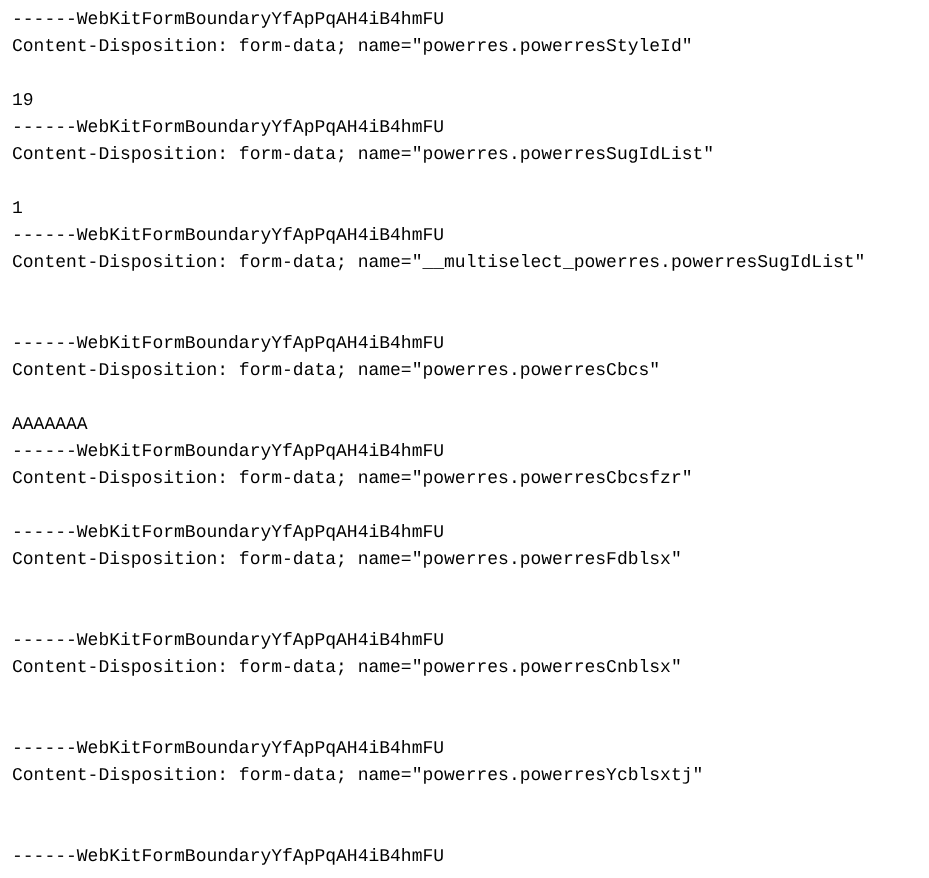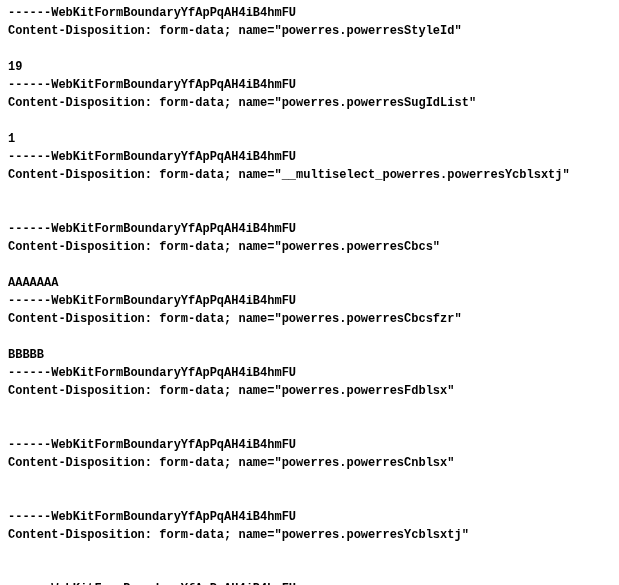--- a/index.html
+++ b/index.html
@@ -14,50 +14,48 @@
       line-height: 1.5;
       color: #000000;
       padding: 4px 8px;
       width: 619px;
       height: 585px;
       overflow: hidden;
       white-space: nowrap;
     }
     .line {
       display: block;
-      font-weight: bold;
     }
     .blank {
       height: 18px;
     }
   </style>
 </head>
 <body>
 
 <div id="content">
     <span class="line">------WebKitFormBoundaryYfApPqAH4iB4hmFU</span>
     <span class="line">Content-Disposition: form-data; name="powerres.powerresStyleId"</span>
     <div class="blank"></div>
     <span class="line">19</span>
     <span class="line">------WebKitFormBoundaryYfApPqAH4iB4hmFU</span>
     <span class="line">Content-Disposition: form-data; name="powerres.powerresSugIdList"</span>
     <div class="blank"></div>
     <span class="line">1</span>
     <span class="line">------WebKitFormBoundaryYfApPqAH4iB4hmFU</span>
-    <span class="line">Content-Disposition: form-data; name="__multiselect_powerres.powerresYcblsxtj"</span>
+    <span class="line">Content-Disposition: form-data; name="__multiselect_powerres.powerresSugIdList"</span>
     <div class="blank"></div>
     <div class="blank"></div>
     <span class="line">------WebKitFormBoundaryYfApPqAH4iB4hmFU</span>
     <span class="line">Content-Disposition: form-data; name="powerres.powerresCbcs"</span>
     <div class="blank"></div>
     <span class="line">AAAAAAA</span>
     <span class="line">------WebKitFormBoundaryYfApPqAH4iB4hmFU</span>
     <span class="line">Content-Disposition: form-data; name="powerres.powerresCbcsfzr"</span>
     <div class="blank"></div>
-    <span class="line">BBBBB</span>
     <span class="line">------WebKitFormBoundaryYfApPqAH4iB4hmFU</span>
     <span class="line">Content-Disposition: form-data; name="powerres.powerresFdblsx"</span>
     <div class="blank"></div>
     <div class="blank"></div>
     <span class="line">------WebKitFormBoundaryYfApPqAH4iB4hmFU</span>
     <span class="line">Content-Disposition: form-data; name="powerres.powerresCnblsx"</span>
     <div class="blank"></div>
     <div class="blank"></div>
     <span class="line">------WebKitFormBoundaryYfApPqAH4iB4hmFU</span>
     <span class="line">Content-Disposition: form-data; name="powerres.powerresYcblsxtj"</span>

